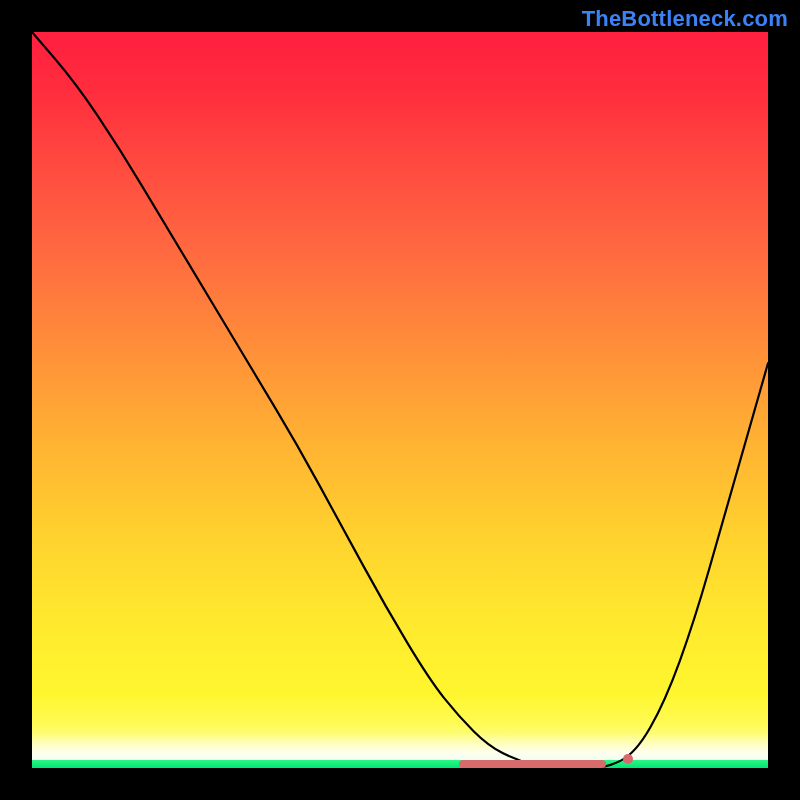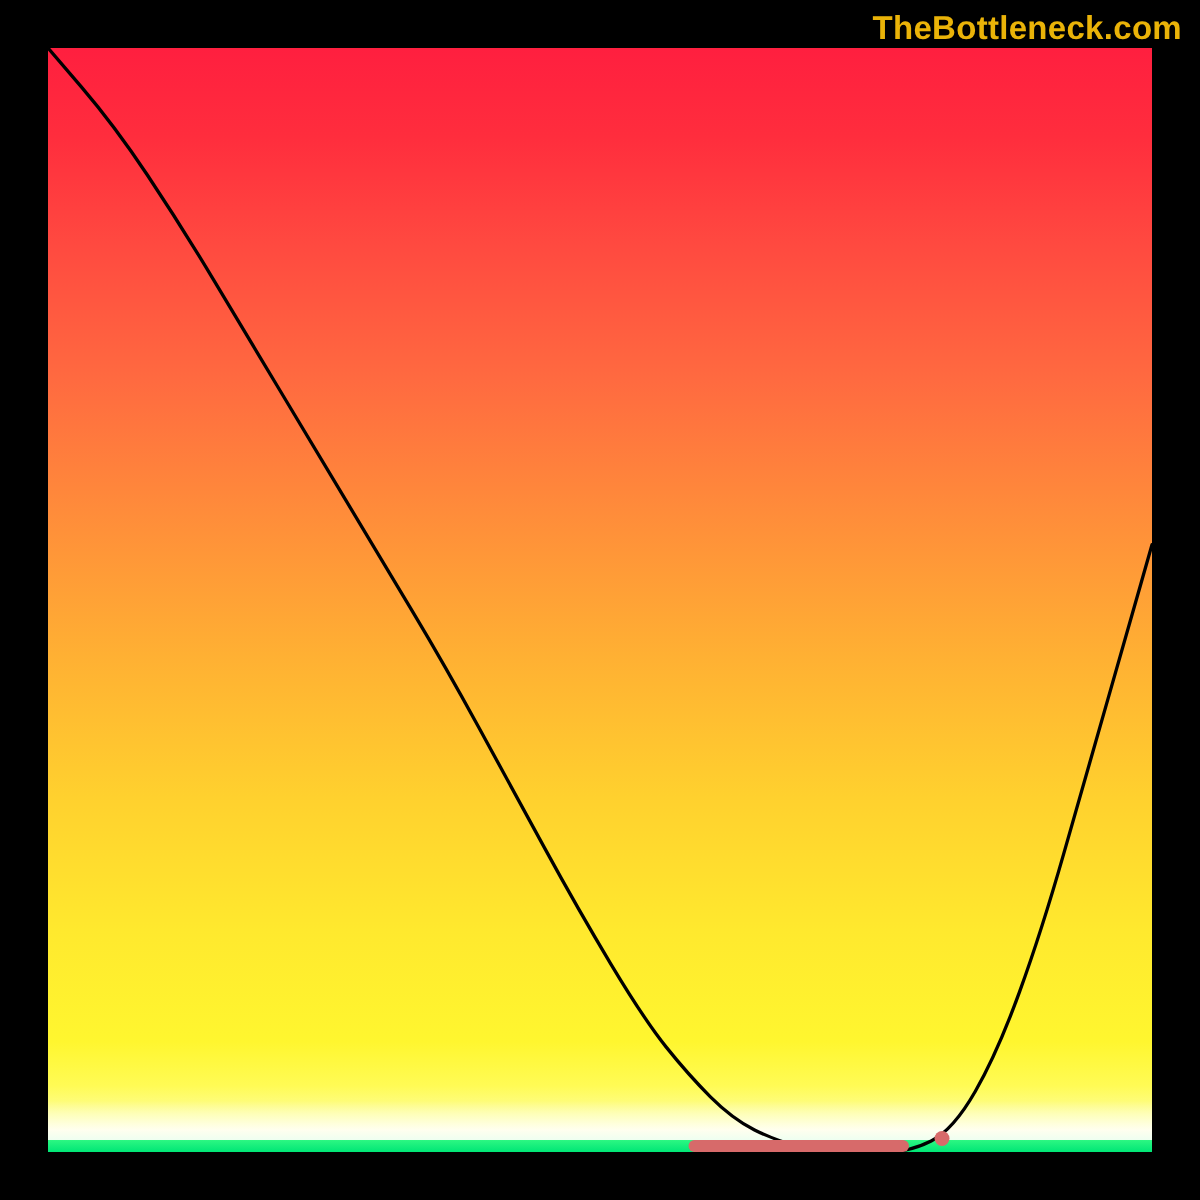--- a/index.html
+++ b/index.html
@@ -84,21 +84,21 @@
     border-radius: 50%;
     background: #d76a6a;
   }
   .watermark {
     position: absolute;
     top: 6px;
     right: 12px;
     font-family: Arial, Helvetica, sans-serif;
     font-size: 22px;
     font-weight: bold;
-    color: #eab308;
+    color: #3b82f6;
     letter-spacing: 0.2px;
     user-select: none;
   }
 </style>
 </head>
 <body>
 
 <div class="frame">
   <div class="gradient"></div>
   <div class="paleband"></div>

